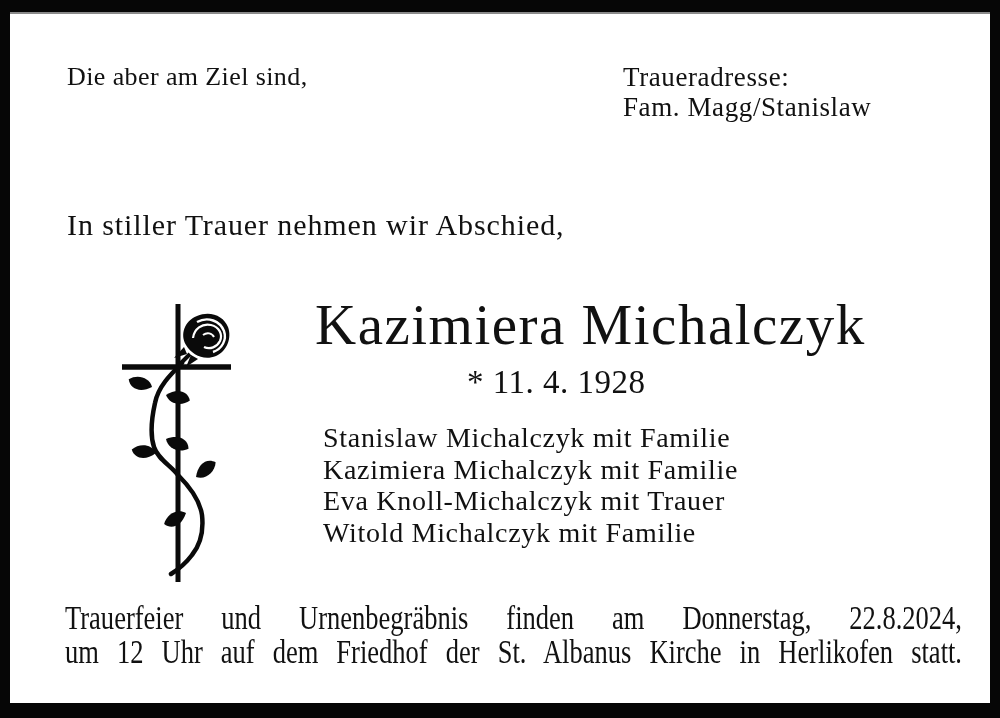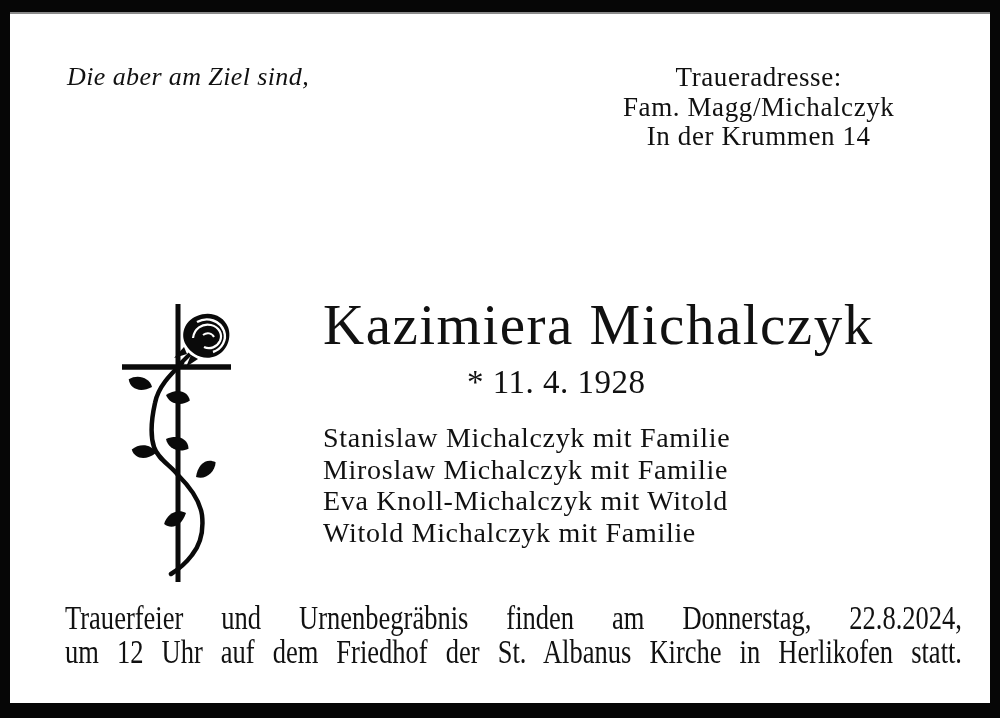--- a/index.html
+++ b/index.html
@@ -12,35 +12,35 @@
   
   .sheet{
     position:absolute;left:10px;top:12px;width:980px;height:691px;
     background:#ffffff;
     box-shadow:inset 0 2px 0 #8a8a8a;
   }
   .abs{position:absolute;}
   
   .quote{
     left:57px;top:50px;
-    font-style:italic;font-size:26px;line-height:30px;letter-spacing:.4px;
+    font-size:26px;line-height:30px;letter-spacing:.4px;
   }
   
   .address{
     left:613px;top:51px;
-    font-size:27px;line-height:29.5px;letter-spacing:.6px;text-align:center;
+    font-size:27px;line-height:29.5px;letter-spacing:.6px;
   }
   
   .intro{
     left:57px;top:197px;
     font-size:30px;line-height:32px;letter-spacing:.9px;
   }
   
   .name{
-    left:313px;top:284px;
+    left:305px;top:284px;
     font-size:57px;line-height:57px;letter-spacing:1.5px;white-space:nowrap;text-align:right;
   }
   
   .dates{
     left:457px;top:352px;display:flex;gap:50px;
     font-size:33px;line-height:36px;letter-spacing:.5px;white-space:nowrap;
   }
   
   .family{
     left:313px;top:410px;
@@ -62,25 +62,25 @@
 <body>
 
 <div class="sheet">
 
   <div class="abs quote">
     <div>Die aber am Ziel sind,</div>
   </div>
 
   <div class="abs address">
     <div>Traueradresse:</div>
-    <div>Fam. Magg/Michalczyk</div>
-    <div>In der Krummen 14</div>
+    <div>Fam. Magg/Stanislaw</div>
   </div>
 
   <div class="abs intro">
+    <div>In stiller Trauer nehmen wir Abschied,</div>
   </div>
 
   <svg class="abs cross-art" width="150" height="300" viewBox="0 0 150 300">
 
     <line x1="58" y1="11" x2="58" y2="289" stroke="#0a0a0a" stroke-width="5"></line>
     <line x1="2" y1="74" x2="111" y2="74" stroke="#0a0a0a" stroke-width="5.5"></line>
 
     <path d="M 62 70 C 50 82 38 94 35 110 C 31 128 30 142 34 154
              C 38 166 50 172 58 182 C 70 194 80 208 82 222
              C 84 240 80 252 72 262 C 66 270 59 276 51 281" fill="none" stroke="#0a0a0a" stroke-width="4.5" stroke-linecap="round"></path>
@@ -107,22 +107,22 @@
   </svg>
 
   <div class="abs name">Kazimiera Michalczyk</div>
 
   <div class="abs dates">
     <span>* 11. 4. 1928</span>
   </div>
 
   <div class="abs family">
     <div>Stanislaw Michalczyk mit Familie</div>
-    <div>Miroslaw Michalczyk mit Familie</div>
-    <div>Eva Knoll-Michalczyk mit Witold</div>
+    <div>Kazimiera Michalczyk mit Familie</div>
+    <div>Eva Knoll-Michalczyk mit Trauer</div>
     <div>Witold Michalczyk mit Familie</div>
   </div>
 
   <div class="abs closing">
     <div class="jline">Trauerfeier und Urnenbegräbnis finden am Donnerstag, 22.8.2024,</div>
     <div class="jline">um 12 Uhr auf dem Friedhof der St. Albanus Kirche in Herlikofen statt.</div>
   </div>
 
 </div>
 

